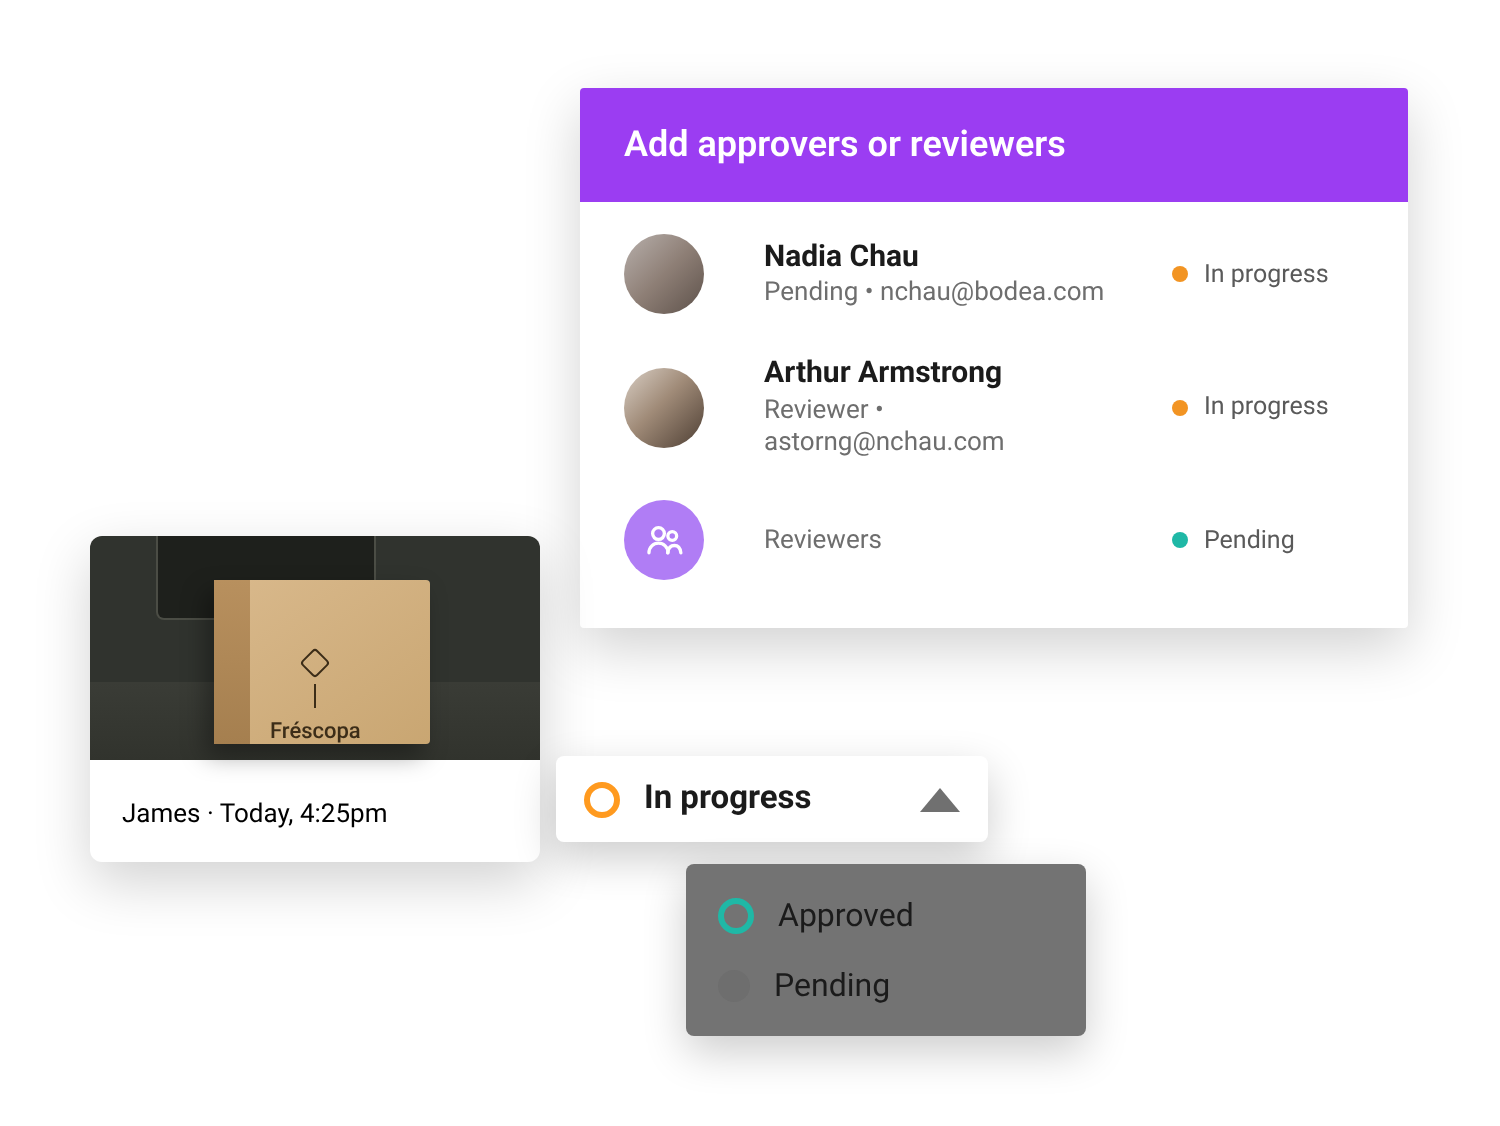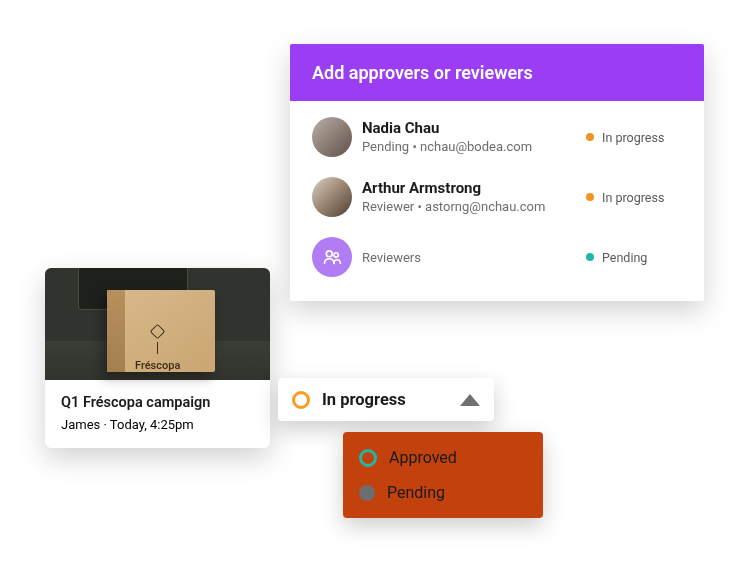--- a/index.html
+++ b/index.html
@@ -30,21 +30,21 @@
     font-size: 18px;
     padding: 18px 22px;
   }
   .approvers-list {
     padding: 6px 0 14px 0;
   }
   .approver-row {
     display: flex;
     align-items: center;
     padding: 10px 22px;
-    gap: 10px;
+    gap: 30px;
     justify-content: flex-end;
   }
   .avatar {
     width: 40px;
     height: 40px;
     border-radius: 50%;
     flex-shrink: 0;
   }
   .avatar-1 { background: linear-gradient(135deg,#b8b0ac 0%,#8e7f76 50%,#5d514a 100%); }
   .avatar-2 { background: linear-gradient(135deg,#d9cfc5 0%,#a08b78 45%,#4d3e33 100%); }
@@ -187,21 +187,21 @@
     border-left:10px solid transparent;
     border-right:10px solid transparent;
     border-bottom:12px solid #707070;
   }
 
   .status-dd-menu {
     position:absolute;
     left:343px;
     top:432px;
     width:200px;
-    background:#c2410c;
+    background:#737373;
     border-radius:4px;
     box-shadow: 0 8px 22px rgba(0,0,0,0.20);
     padding:8px 0;
   }
   .menu-item {
     display:flex;
     align-items:center;
     gap:12px;
     padding:8px 16px;
     font-size:16px;
@@ -278,21 +278,20 @@
     <div class="scene-panel"></div>
     <div class="scene-box">
       <div class="box-brand">
         <span class="box-brand-icon"></span>
         <span class="box-brand-sep"></span>
         <span>Fréscopa</span>
       </div>
     </div>
   </div>
   <div class="campaign-body">
-    <div class="campaign-title">Q1 Fréscopa campaign</div>
     <div class="campaign-meta">
       <span>James</span><span> · </span><span>Today, 4:25pm</span>
     </div>
   </div>
 </div>
 
 <div class="status-dd-top">
   <span class="ring ring-orange"></span>
   <span class="status-dd-label">In progress</span>
   <span class="chevron"></span>

